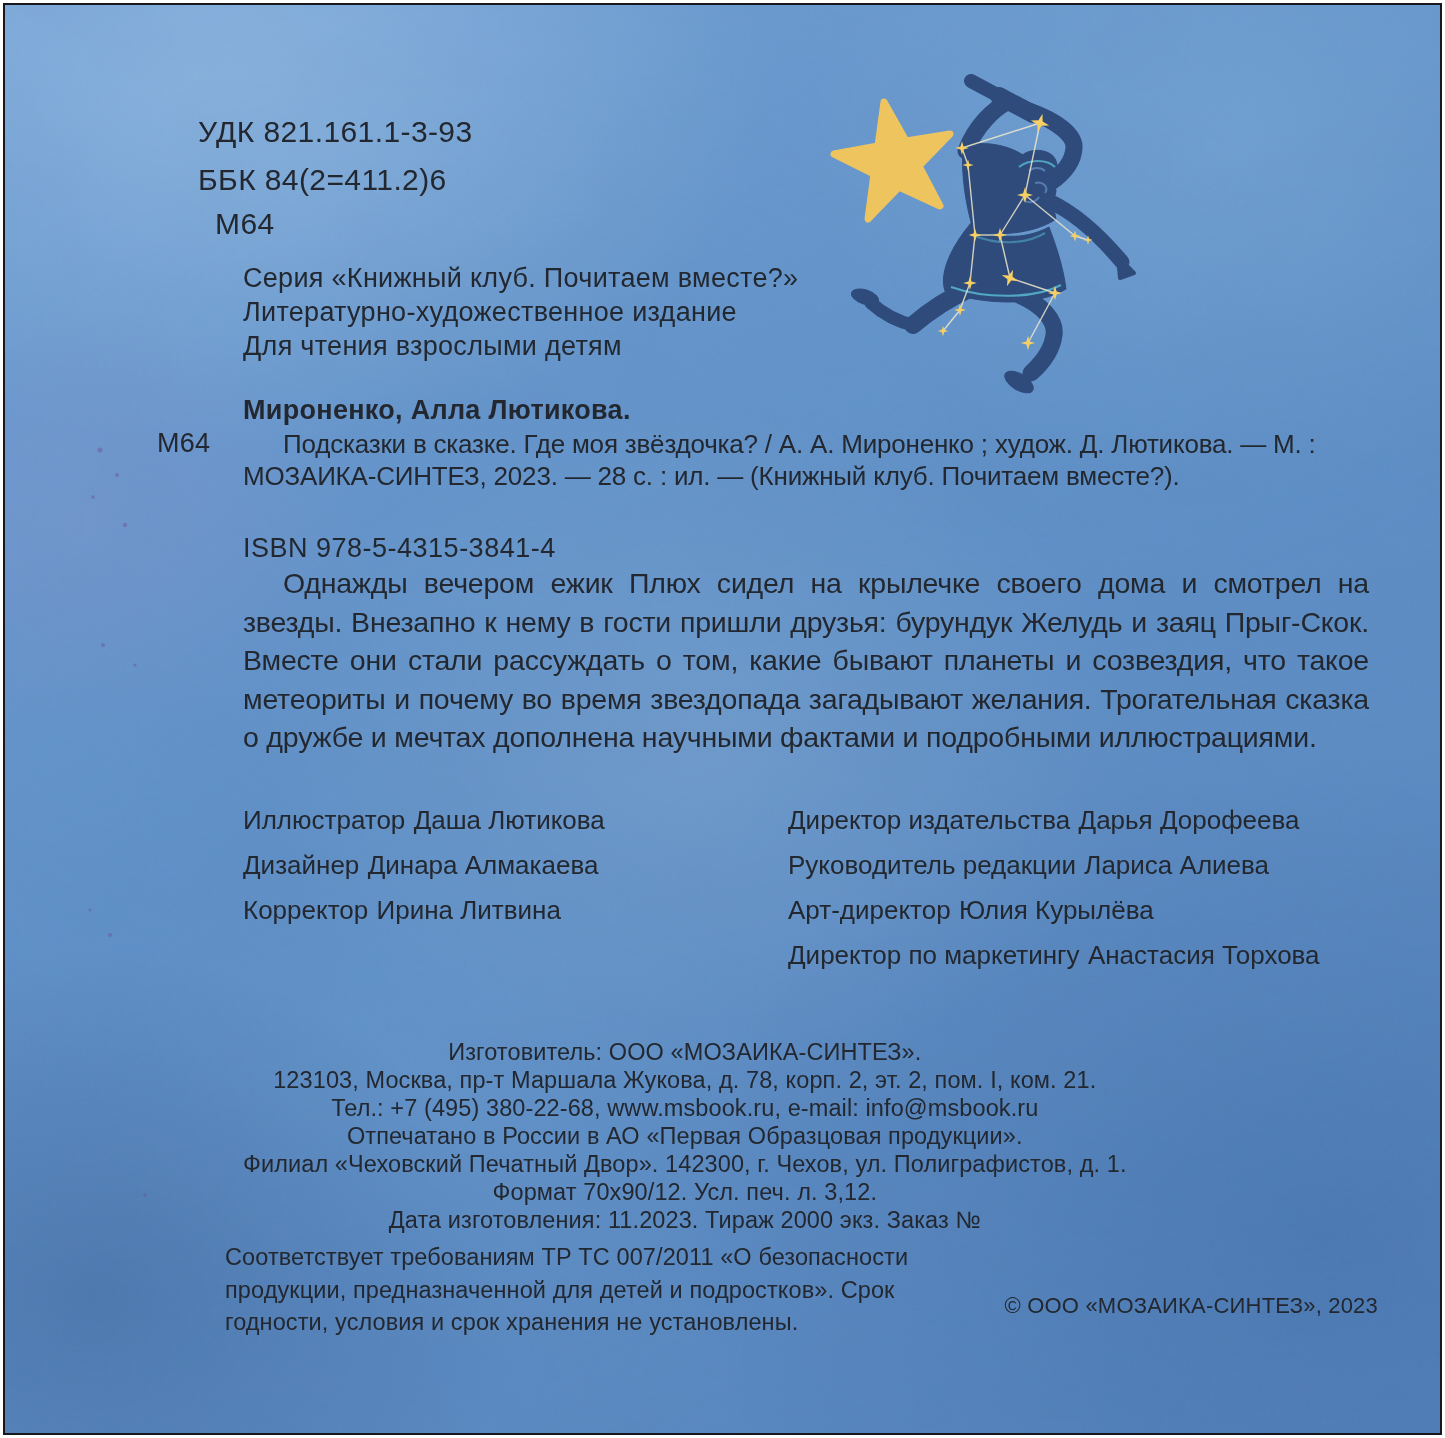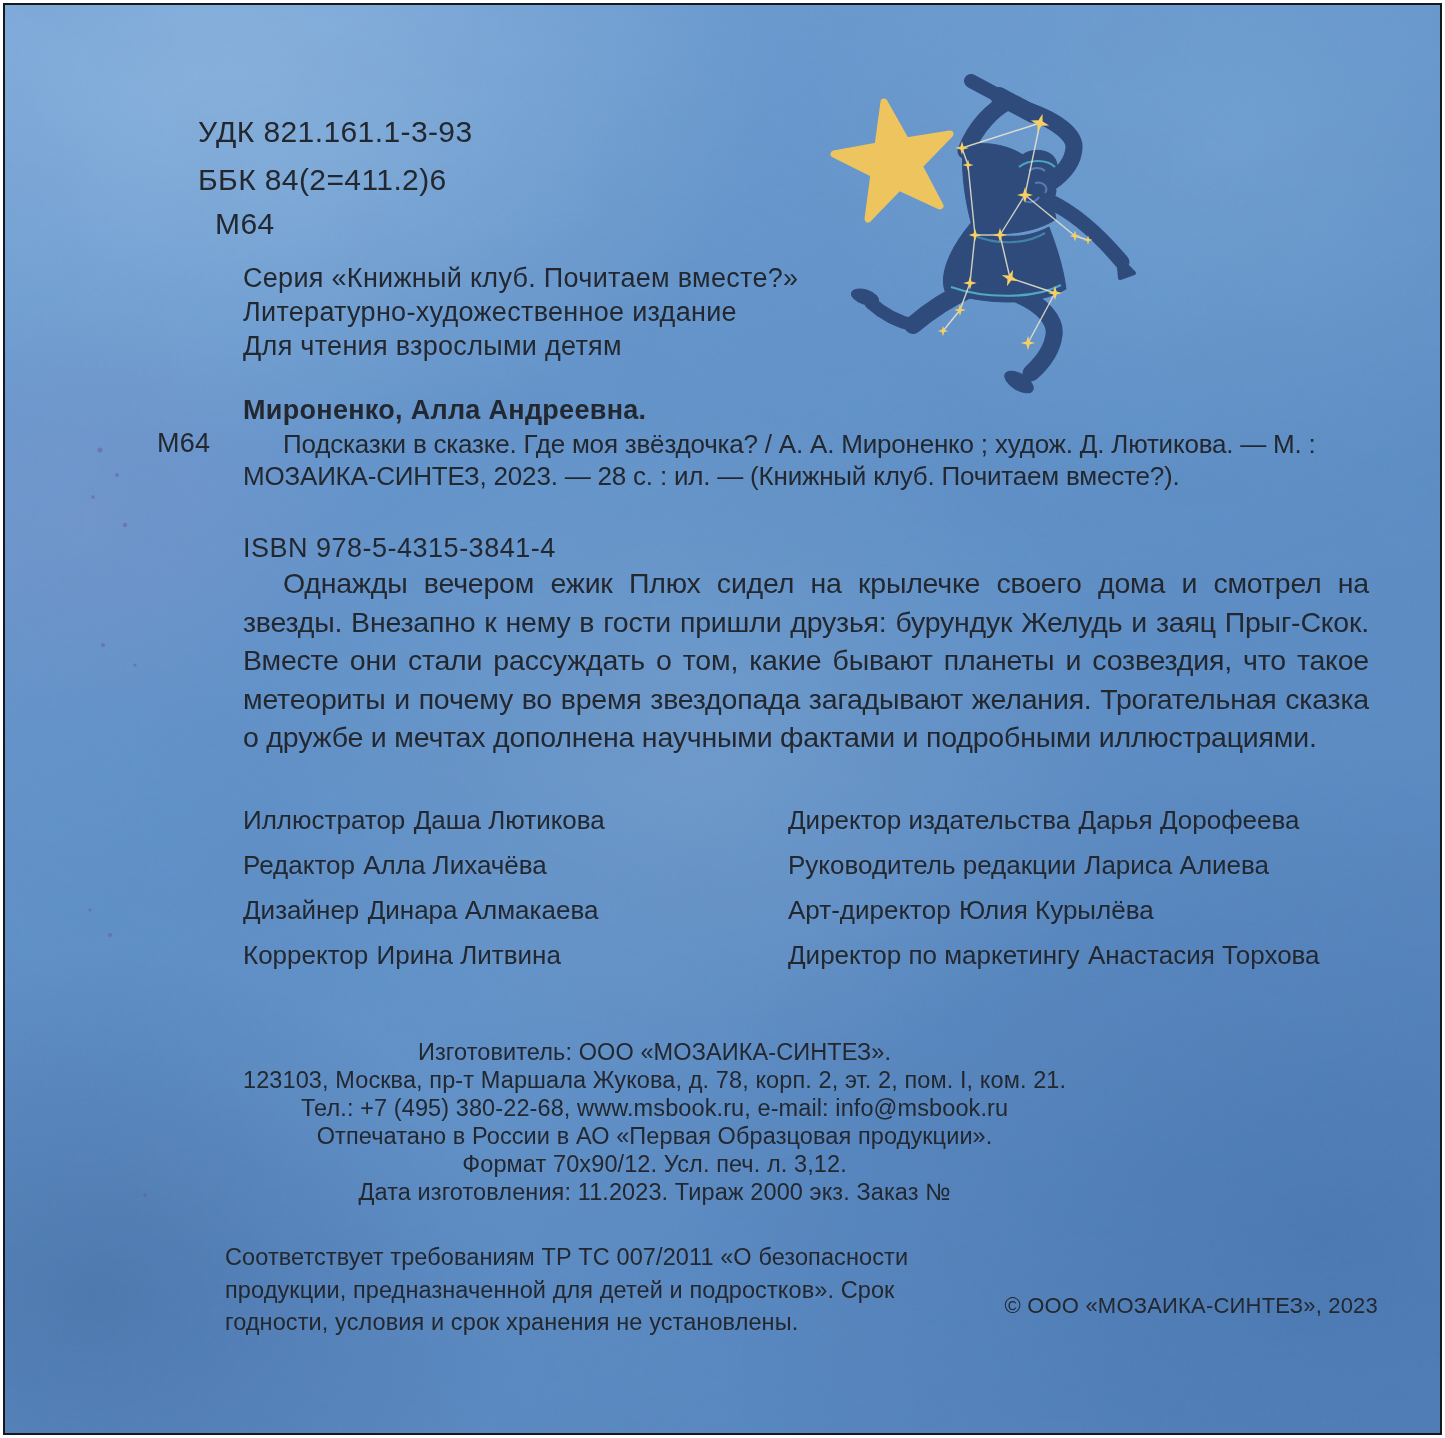--- a/index.html
+++ b/index.html
@@ -171,33 +171,30 @@
     <div class="udk-line udk-2">ББК 84(2=411.2)6</div>
     <div class="udk-line udk-3">М64</div>
   </div>
 
   <div class="blk pos-series">
     <div class="series-line">Серия «Книжный клуб. Почитаем вместе?»</div>
     <div class="series-line">Литературно-художественное издание</div>
     <div class="series-line">Для чтения взрослыми детям</div>
   </div>
 
-  <div class="blk pos-author author-heading">Мироненко, Алла Андреевна.</div>
+  <div class="blk pos-author author-heading">Мироненко, Алла Лютикова.</div>
   <div class="blk pos-m64 m64-label">М64</div>
   <div class="blk pos-entry bib-entry">Подсказки в сказке. Где моя звёздочка? / А. А. Мироненко ; худож. Д. Лютикова. — М. : МОЗАИКА-СИНТЕЗ, 2023. — 28 с. : ил. — (Книжный клуб. Почитаем вместе?).</div>
   <div class="blk pos-isbn isbn">ISBN 978-5-4315-3841-4</div>
 
   <div class="blk pos-annot annotation">Однажды вечером ежик Плюх сидел на крылечке своего дома и смотрел на звезды. Внезапно к нему в гости пришли друзья: бурундук Желудь и заяц Прыг-Скок. Вместе они стали рассуждать о том, какие бывают планеты и созвездия, что такое метеориты и почему во время звездопада загадывают желания. Трогательная сказка о дружбе и мечтах дополнена научными фактами и подробными иллюстрациями.</div>
 
   <div class="blk pos-credits-l">
     <div class="credit-row">
       <span class="role">Иллюстратор</span><span class="name">Даша Лютикова</span>
-    </div>
-    <div class="credit-row">
-      <span class="role">Редактор</span><span class="name">Алла Лихачёва</span>
     </div>
     <div class="credit-row">
       <span class="role">Дизайнер</span><span class="name">Динара Алмакаева</span>
     </div>
     <div class="credit-row">
       <span class="role">Корректор</span><span class="name">Ирина Литвина</span>
     </div>
   </div>
 
   <div class="blk pos-credits-r">
@@ -213,20 +210,21 @@
     <div class="credit-row">
       <span class="role">Директор по маркетингу</span><span class="name">Анастасия Торхова</span>
     </div>
   </div>
 
   <div class="blk pos-imprint">
     <div class="imprint-line">Изготовитель: ООО «МОЗАИКА-СИНТЕЗ».</div>
     <div class="imprint-line">123103, Москва, пр-т Маршала Жукова, д. 78, корп. 2, эт. 2, пом. I, ком. 21.</div>
     <div class="imprint-line">Тел.: +7 (495) 380-22-68, www.msbook.ru, e-mail: info@msbook.ru</div>
     <div class="imprint-line">Отпечатано в России в АО «Первая Образцовая продукции».</div>
+    <div class="imprint-line">Филиал «Чеховский Печатный Двор». 142300, г. Чехов, ул. Полиграфистов, д. 1.</div>
     <div class="imprint-line">Формат 70х90/12. Усл. печ. л. 3,12.</div>
     <div class="imprint-line">Дата изготовления: 11.2023. Тираж 2000 экз. Заказ №</div>
   </div>
 
   <div class="blk pos-compliance compliance">Соответствует требованиям ТР ТС 007/2011 «О безопасности продукции, предназначенной для детей и подростков». Срок годности, условия и срок хранения не установлены.</div>
 
   <div class="blk pos-copyright copyright">© ООО «МОЗАИКА-СИНТЕЗ», 2023</div>
 
 </div>
 

